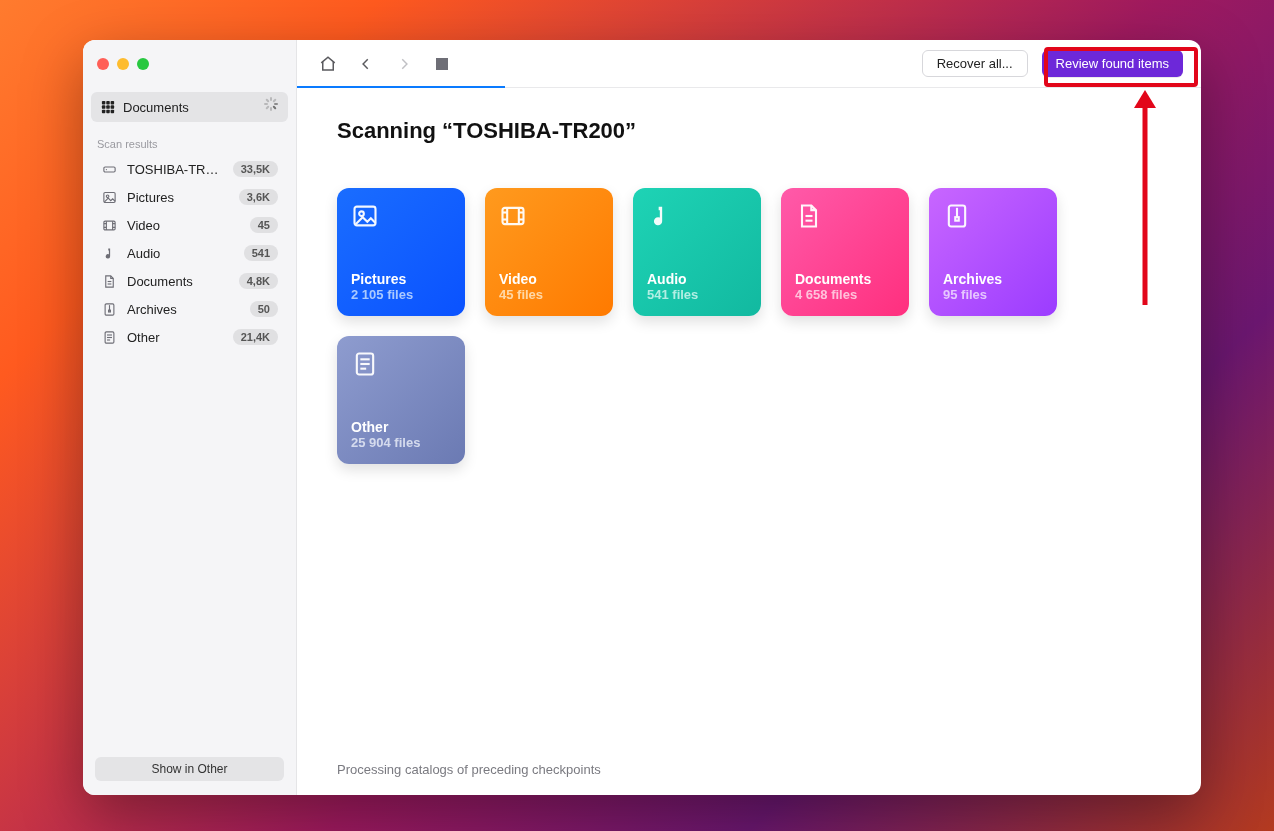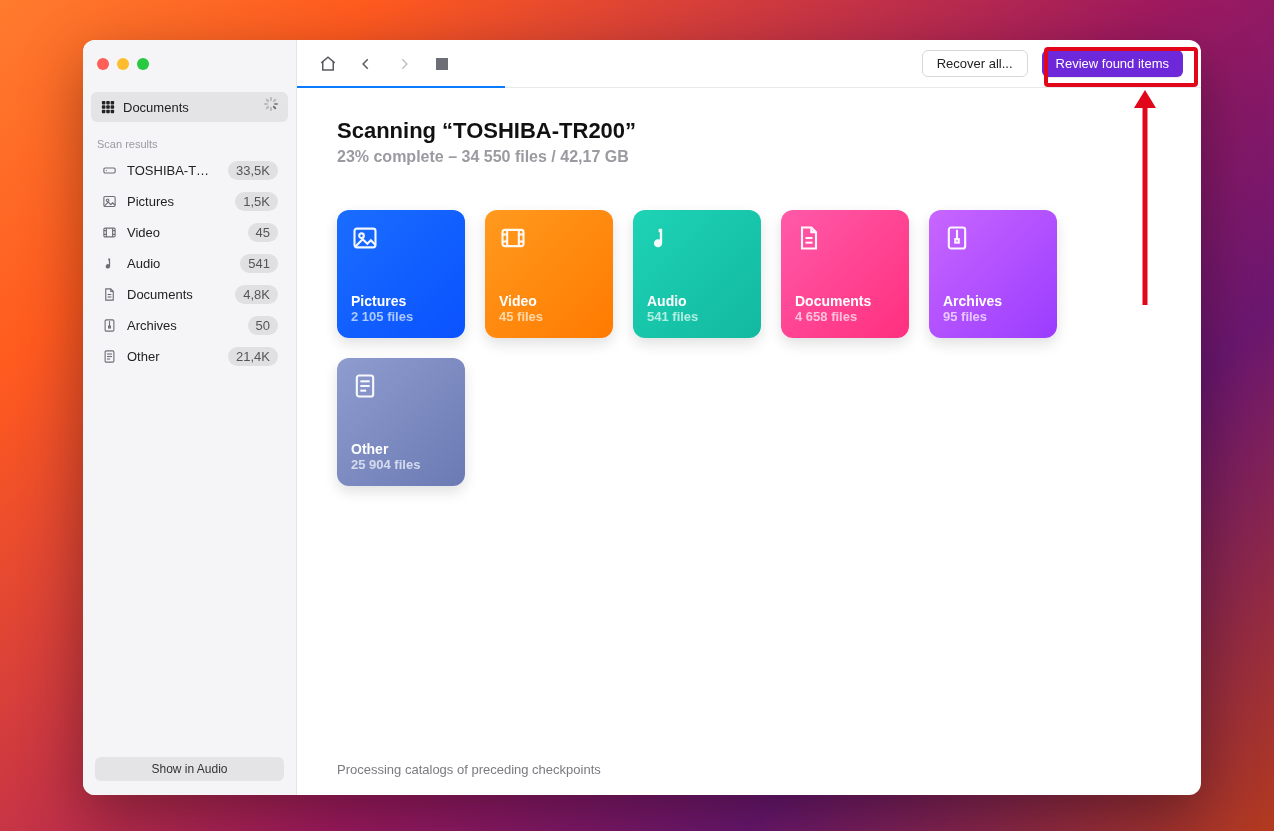--- a/index.html
+++ b/index.html
@@ -52,22 +52,22 @@
     font-size: 11px; font-weight: 400; color: #9a9aa0; padding: 16px 14px 6px 14px;
   }
   .side-list { padding: 0 8px; display: flex; flex-direction: column; gap: 2px; }
   .side-item {
     display: flex; align-items: center; gap: 10px; padding: 5px 10px; border-radius: 6px;
     font-size: 13px; color: #222; cursor: default;
   }
   .side-item .icon-slot { width: 16px; height: 16px; color: #6e6e76; display:flex; align-items:center; justify-content:center; }
   .side-item .label { flex: 1; white-space: nowrap; overflow: hidden; text-overflow: ellipsis; }
   .pill {
-    background: #e0e0e2; color: #555; font-size: 13px; border-radius: 999px;
-    padding: 2px 8px; min-width: 28px; text-align: center;
+    background: #e0e0e2; color: #555; font-size: 11px; border-radius: 999px;
+    padding: 2px 8px; min-width: 28px; text-align: center; font-weight: bold;
   }
   .side-footer { margin-top: auto; padding: 10px 12px 14px 12px; }
   .footer-btn {
     width: 100%; background: #e4e4e6; border: none; border-radius: 6px;
     font-size: 12px; color: #333; padding: 5px 0; cursor: default;
   }
   
   .main { flex: 1; height: 100%; display: flex; flex-direction: column; position: relative; }
   .toolbar {
     height: 48px; display: flex; align-items: center; padding: 0 18px 0 14px; gap: 4px;
@@ -168,21 +168,21 @@
           </div>
           <div class="side-item">
             <span class="icon-slot">
               <svg width="15" height="15" viewBox="0 0 24 24" fill="none" stroke="#6e6e76" stroke-width="1.8">
                 <rect x="3" y="4" width="18" height="16" rx="2"></rect>
                 <circle cx="9" cy="10" r="2"></circle>
                 <path d="M4 19l6-6 4 4 3-3 4 4"></path>
               </svg>
             </span>
             <span class="label">Pictures</span>
-            <span class="pill">1,5K</span>
+            <span class="pill">3,6K</span>
           </div>
           <div class="side-item">
             <span class="icon-slot">
               <svg width="15" height="15" viewBox="0 0 24 24" fill="none" stroke="#6e6e76" stroke-width="1.8">
                 <rect x="3" y="5" width="18" height="14" rx="2"></rect>
                 <line x1="7" y1="5" x2="7" y2="19"></line>
                 <line x1="17" y1="5" x2="17" y2="19"></line>
                 <line x1="3" y1="9" x2="7" y2="9"></line>
                 <line x1="3" y1="15" x2="7" y2="15"></line>
                 <line x1="17" y1="9" x2="21" y2="9"></line>
@@ -232,21 +232,21 @@
                 <line x1="8" y1="12" x2="16" y2="12"></line>
                 <line x1="8" y1="16" x2="13" y2="16"></line>
               </svg>
             </span>
             <span class="label">Other</span>
             <span class="pill">21,4K</span>
           </div>
         </div>
 
       <div class="side-footer">
-        <button class="footer-btn">Show in Audio</button>
+        <button class="footer-btn">Show in Other</button>
       </div>
     </aside>
 
     <section class="main">
 
       <div class="toolbar">
         <div class="tb-btn">
           <svg width="18" height="18" viewBox="0 0 24 24" fill="none" stroke="currentColor" stroke-width="2">
               <path d="M3 10.5 12 3l9 7.5"></path>
               <path d="M5 9v11h14V9"></path>
@@ -269,21 +269,20 @@
         </div>
         <div class="tb-spacer"></div>
         <button class="btn-secondary">Recover all...</button>
         <button class="btn-primary">Review found items</button>
       </div>
 
       <div class="progress-stripe" id="progress-stripe" style="width: 23%;"></div>
 
       <div class="content">
         <div class="scan-title">Scanning “TOSHIBA-TR200”</div>
-        <div class="scan-sub">23% complete – 34 550 files / 42,17 GB</div>
 
         <div class="cards" id="cards">
             <div class="card" style="background: linear-gradient(135deg, rgb(26, 109, 255), rgb(10, 82, 255));">
               <span class="c-icon">
                 <svg width="28" height="28" viewBox="0 0 24 24" fill="none" stroke="#ffffff" stroke-width="1.8">
                   <rect x="3" y="4" width="18" height="16" rx="2"></rect>
                   <circle cx="9" cy="10" r="2"></circle>
                   <path d="M4 19l6-6 4 4 3-3 4 4"></path>
                 </svg>
               </span>

